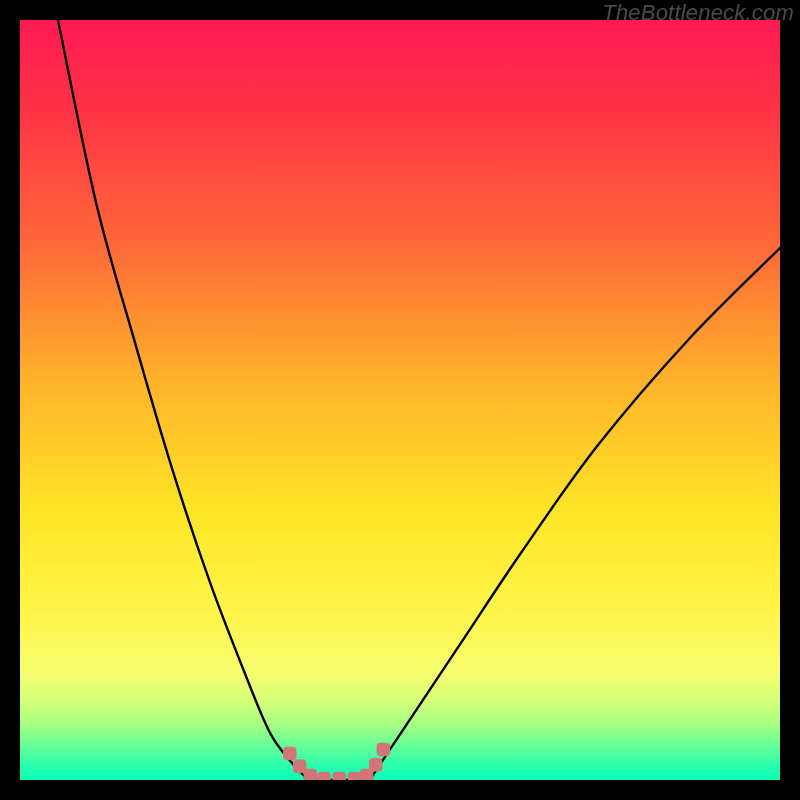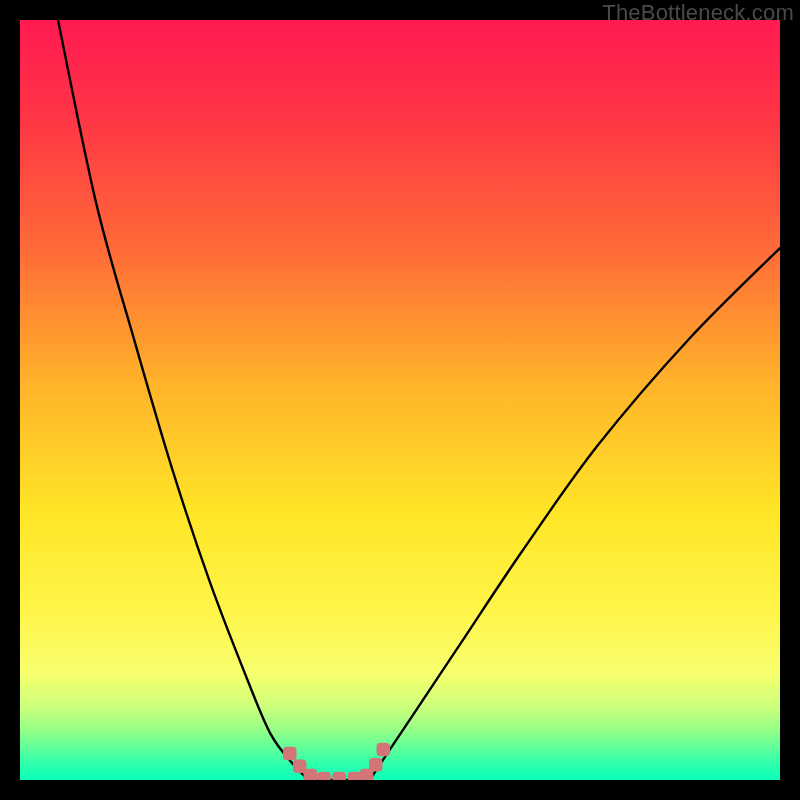--- a/index.html
+++ b/index.html
@@ -9,20 +9,21 @@
     height: 800px;
     background: #000;
     font-family: Arial, Helvetica, sans-serif;
     overflow: hidden;
   }
   .frame {
     position: relative;
     width: 800px;
     height: 800px;
     background: #000;
+    font-style: italic;
   }
   .plot {
     position: absolute;
     left: 20px;
     top: 20px;
     width: 760px;
     height: 760px;
     background: linear-gradient(to bottom,
       #ff1a52 0%,
       #ff3346 12%,

